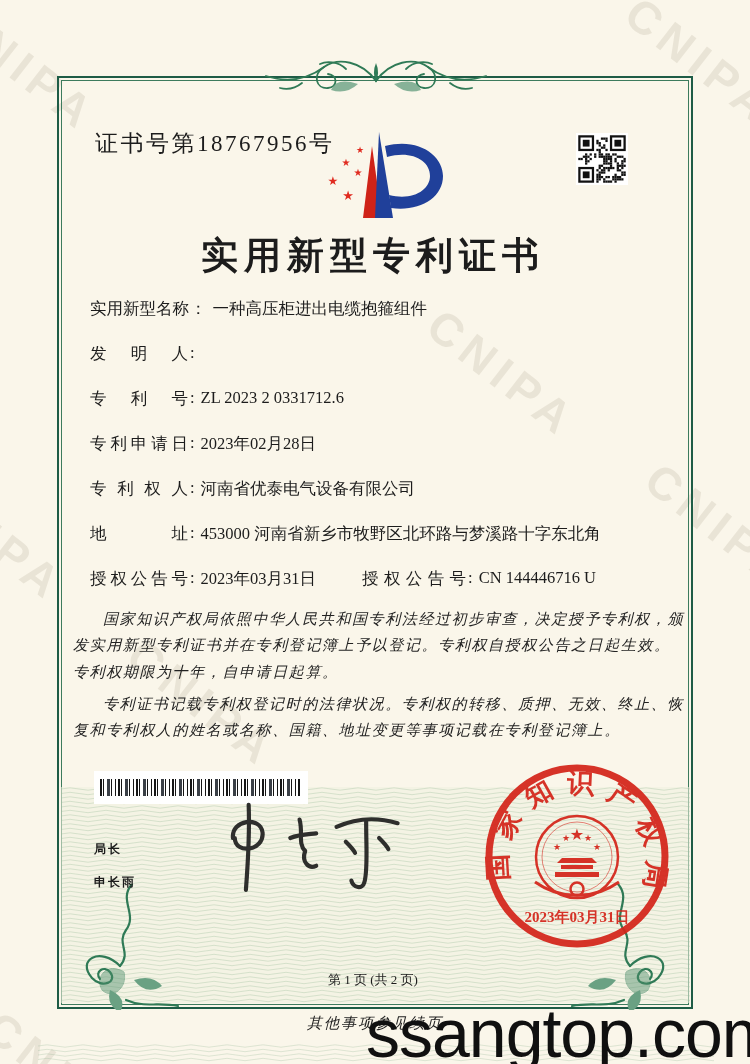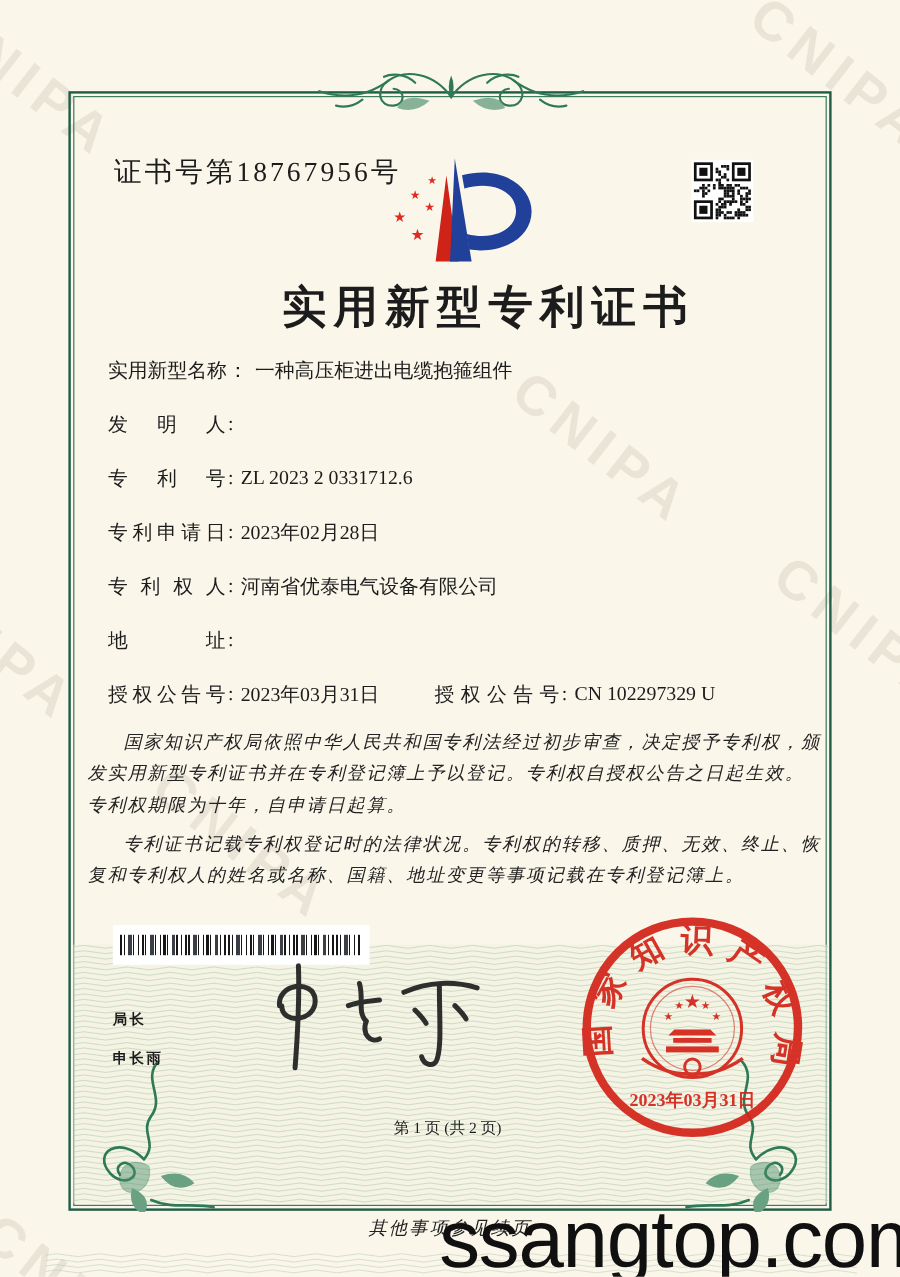--- a/index.html
+++ b/index.html
@@ -15,21 +15,21 @@
   
   .frame{position:absolute;left:57px;top:76px;width:632px;height:929px;
          border:2.5px solid #1e5c46;}
   .frame .inner{position:absolute;inset:2px;border:1px solid #3c7b5d;}
 
   
   .cert-no{position:absolute;left:95px;top:128px;font-size:23px;letter-spacing:2.5px;}
   .logo{position:absolute;left:318px;top:124px;}
   .qr{position:absolute;left:576px;top:133px;}
   .title{position:absolute;left:57px;top:231px;width:632px;text-align:center;
-         font-size:37px;font-weight:bold;letter-spacing:6px;margin-left:34px;}
+         font-size:37px;font-weight:bold;letter-spacing:6px;}
 
   
   .fields{position:absolute;left:90px;top:298px;width:570px;font-size:16.5px;}
   .frow{display:flex;align-items:flex-start;height:29px;margin-bottom:16px;white-space:nowrap;}
   .flabel{display:inline-block;width:98px;text-align:justify;text-align-last:justify;}
   .fcolon{margin:0 6px 0 2px;}
   .flabel2{display:inline-block;width:104px;margin-left:46px;text-align:justify;text-align-last:justify;}
 
   
   .legal{position:absolute;left:73px;top:606px;width:612px;font-size:15px;
@@ -40,21 +40,21 @@
   .guilloche{position:absolute;pointer-events:none;}
   .barcode-wrap{position:absolute;left:94px;top:771px;width:214px;height:33px;background:#fff;}
   .barcode{position:absolute;left:6px;top:8px;right:8px;height:17px;
     background:repeating-linear-gradient(90deg,#161616 0 2px,transparent 2px 3px,
       #161616 3px 4px,transparent 4px 7px,#3a3f46 7px 10px,transparent 10px 11px,
       #161616 11px 12px,transparent 12px 15px,#161616 15px 16px,transparent 16px 18px);}
   .signer{position:absolute;left:94px;top:833px;font-family:"Liberation Sans", sans-serif;
           font-size:12px;font-weight:600;letter-spacing:2px;line-height:33px;}
   .signature{position:absolute;left:220px;top:792px;}
   .seal{position:absolute;left:479px;top:760px;opacity:.93;}
-  .page-num{position:absolute;left:57px;top:931px;width:632px;text-align:center;font-size:13px;}
+  .page-num{position:absolute;left:57px;top:971px;width:632px;text-align:center;font-size:13px;}
   .cont-note{position:absolute;left:0;top:1014px;width:750px;text-align:center;
              font-size:15px;font-style:italic;letter-spacing:2px;color:#222;}
   .site-wm{position:absolute;left:366px;top:994px;font-family:"Liberation Sans", sans-serif;
            font-size:68px;color:#101010;letter-spacing:-1px;white-space:nowrap;z-index:30;}
 
   .flourish{position:absolute;pointer-events:none;}
   svg{display:block;}
 </style>
 </head>
 <body>
@@ -334,28 +334,29 @@
       <span>2023年02月28日</span>
     </div>
     <div class="frow">
       <span class="flabel">专 利 权 人</span>
         <span class="fcolon">:</span>
       <span>河南省优泰电气设备有限公司</span>
     </div>
     <div class="frow">
       <span class="flabel">地 址</span>
         <span class="fcolon">:</span>
+      <span>453000 河南省新乡市牧野区北环路与梦溪路十字东北角</span>
     </div>
     <div class="frow">
       <span class="flabel">授权公告号</span>
         <span class="fcolon">:</span>
       <span>2023年03月31日</span>
       <span class="flabel2">授权公告号</span>
         <span class="fcolon">:</span>
-      <span>CN 102297329 U</span>
+      <span>CN 144446716 U</span>
     </div>
   </div>
 
   <div class="legal">
     <p>国家知识产权局依照中华人民共和国专利法经过初步审查，决定授予专利权，颁发实用新型专利证书并在专利登记簿上予以登记。专利权自授权公告之日起生效。专利权期限为十年，自申请日起算。</p>
     <p>专利证书记载专利权登记时的法律状况。专利权的转移、质押、无效、终止、恢复和专利权人的姓名或名称、国籍、地址变更等事项记载在专利登记簿上。</p>
   </div>
 
   <div class="barcode-wrap">
       <div class="barcode"></div>

